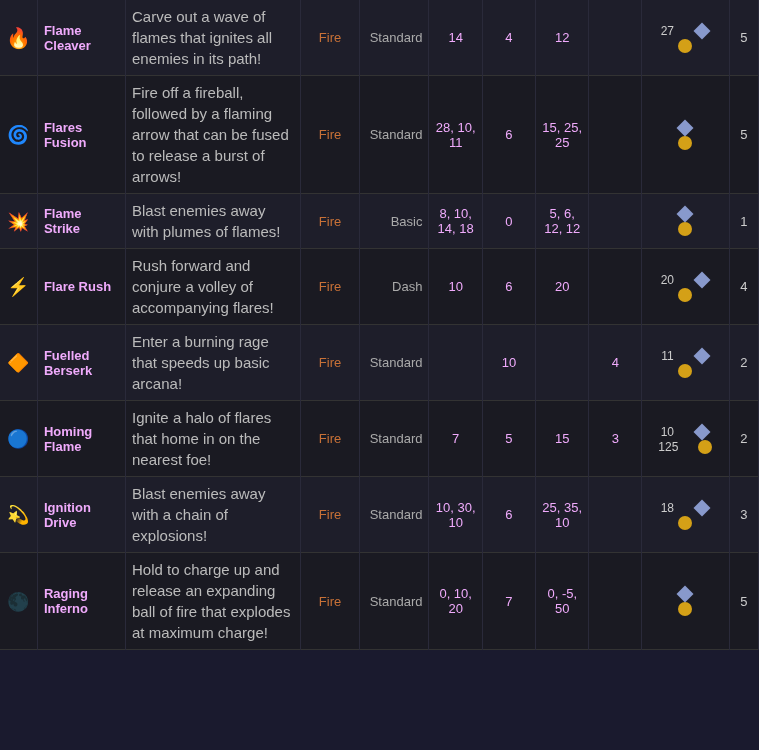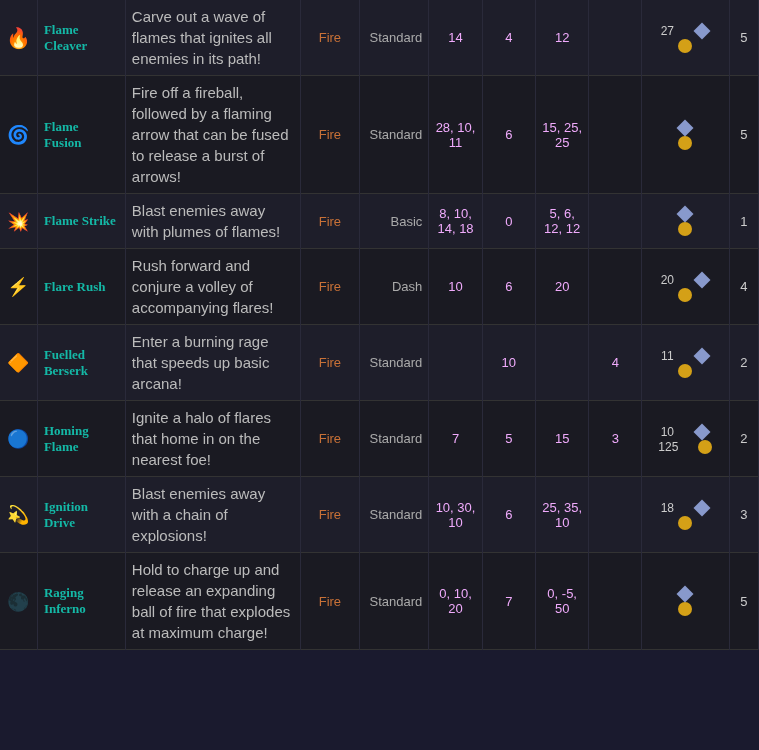--- a/index.html
+++ b/index.html
@@ -26,24 +26,23 @@
     tr:nth-child(odd) td {
       background: #1e1e2a;
     }
     .icon-cell {
       width: 36px;
       text-align: center;
       font-size: 20px;
     }
     .name-cell {
       width: 90px;
-      color: #14b8a6;
+      color: #f0abfc;
       font-weight: bold;
       font-size: 13px;
-      font-family: Liberation Serif, serif;
     }
     .desc-cell {
       width: 180px;
       color: #bbb;
       font-size: 15px;
       line-height: 1.4;
     }
     .type-cell {
       width: 60px;
       text-align: center;
@@ -110,21 +109,21 @@
             <span style="display:inline-block;width:12px;height:12px;background:#8899cc;transform:rotate(45deg);margin:2px;"></span>
           </div>
           <div class="gem-row">
             <span class="gem-coin"></span>
           </div>
         </td>
     <td class="last-cell">5</td>
   </tr>
       <tr>
     <td class="icon-cell"><span style="font-size:18px">🌀</span></td>
-    <td class="name-cell">Flame Fusion</td>
+    <td class="name-cell">Flares Fusion</td>
     <td class="desc-cell">Fire off a fireball, followed by a flaming arrow that can be fused to release a burst of arrows!</td>
     <td class="type-cell">Fire</td>
     <td class="cat-cell">Standard</td>
     <td class="num-cell">28, 10, 11</td>
     <td class="num-cell">6</td>
     <td class="num-cell">15, 25, 25</td>
     <td class="num-cell"></td>
     <td class="cost-cell">
           <div class="gem-row">
             <span style="display:inline-block;width:12px;height:12px;background:#8899cc;transform:rotate(45deg);margin:2px;"></span>

